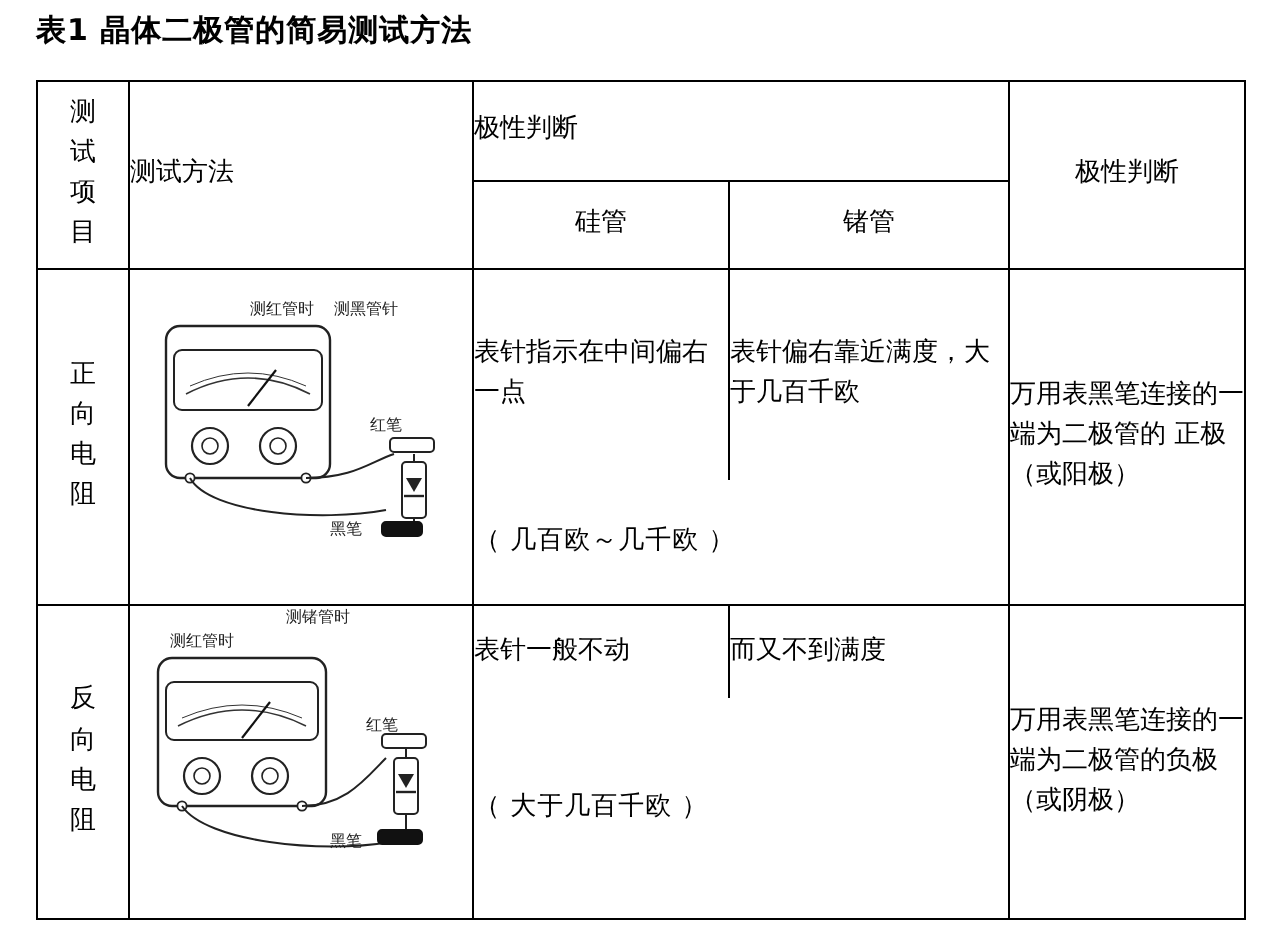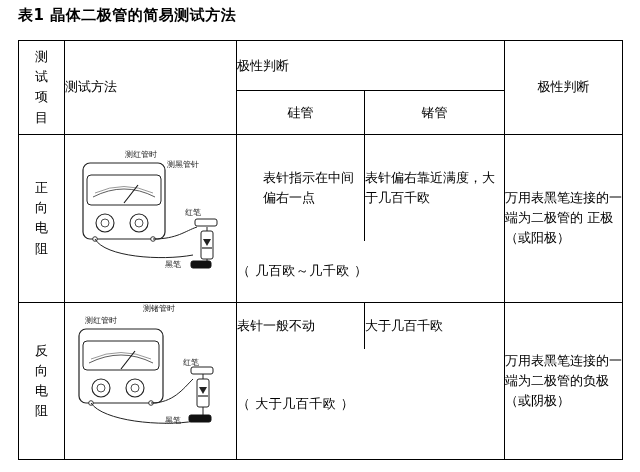--- a/index.html
+++ b/index.html
@@ -177,26 +177,26 @@
 
               <rect x="136" y="96" width="12" height="28" rx="2" fill="#ffffff" stroke="#222" stroke-width="1"></rect>
               <line x1="142" y1="92" x2="142" y2="96" stroke="#222" stroke-width="1"></line>
               <line x1="142" y1="124" x2="142" y2="130" stroke="#222" stroke-width="1"></line>
               <path d="M138 104 l8 0 l-4 7 z" fill="#222"></path>
               <line x1="137" y1="113" x2="147" y2="113" stroke="#222" stroke-width="1.2"></line>
 
               <rect x="126" y="126" width="20" height="7" rx="2" fill="#111" stroke="#111" stroke-width="1"></rect>
             </svg>
             <div class="fig-label" style="left:60px; top:14px;">测红管时</div>
-            <div class="fig-label" style="left:102px; top:24px;">测黑管针</div>
+            <div class="fig-label" style="left:102px; top:14px;">测黑管针</div>
             <div class="fig-label" style="left:120px; top:72px;">红笔</div>
             <div class="fig-label" style="left:100px; top:124px;">黑笔</div>
           </div>
         </td>
-        <td class="desc nobdr-bottom" style="height:76px;padding-left:26px;">表针指示在中间偏右一点</td>
+        <td class="desc nobdr-bottom" style="height:76px;">表针指示在中间偏右一点</td>
         <td class="desc nobdr-bottom">表针偏右靠近满度，大于几百千欧</td>
         <td rowspan="2" class="judge">万用表黑笔连接的一端为二极管的 正极（或阳极）</td>
       </tr>
       <tr>
         <td colspan="2" class="range nobdr-top" style="height:44px;">（ 几百欧～几千欧 ）</td>
       </tr>
 
       <tr>
         <td rowspan="2" class="vtext">
           <span>反</span>
@@ -228,21 +228,21 @@
               <line x1="133" y1="93" x2="143" y2="93" stroke="#222" stroke-width="1.2"></line>
               <rect x="124" y="112" width="22" height="7" rx="2" fill="#111" stroke="#111" stroke-width="1"></rect>
             </svg>
             <div class="fig-label" style="left:20px; top:12px;">测红管时</div>
             <div class="fig-label" style="left:78px; top:0;">测锗管时</div>
             <div class="fig-label" style="left:118px; top:54px;">红笔</div>
             <div class="fig-label" style="left:100px; top:112px;">黑笔</div>
           </div>
         </td>
         <td class="desc nobdr-bottom" style="height:34px;">表针一般不动</td>
-        <td class="desc nobdr-bottom">大于几百千欧</td>
+        <td class="desc nobdr-bottom">而又不到满度</td>
         <td rowspan="2" class="judge">万用表黑笔连接的一端为二极管的负极（或阴极）</td>
       </tr>
       <tr>
         <td colspan="2" class="range nobdr-top" style="height:80px;">（ 大于几百千欧 ）</td>
       </tr>
     </tbody>
   </table>
 
 </div>
 

